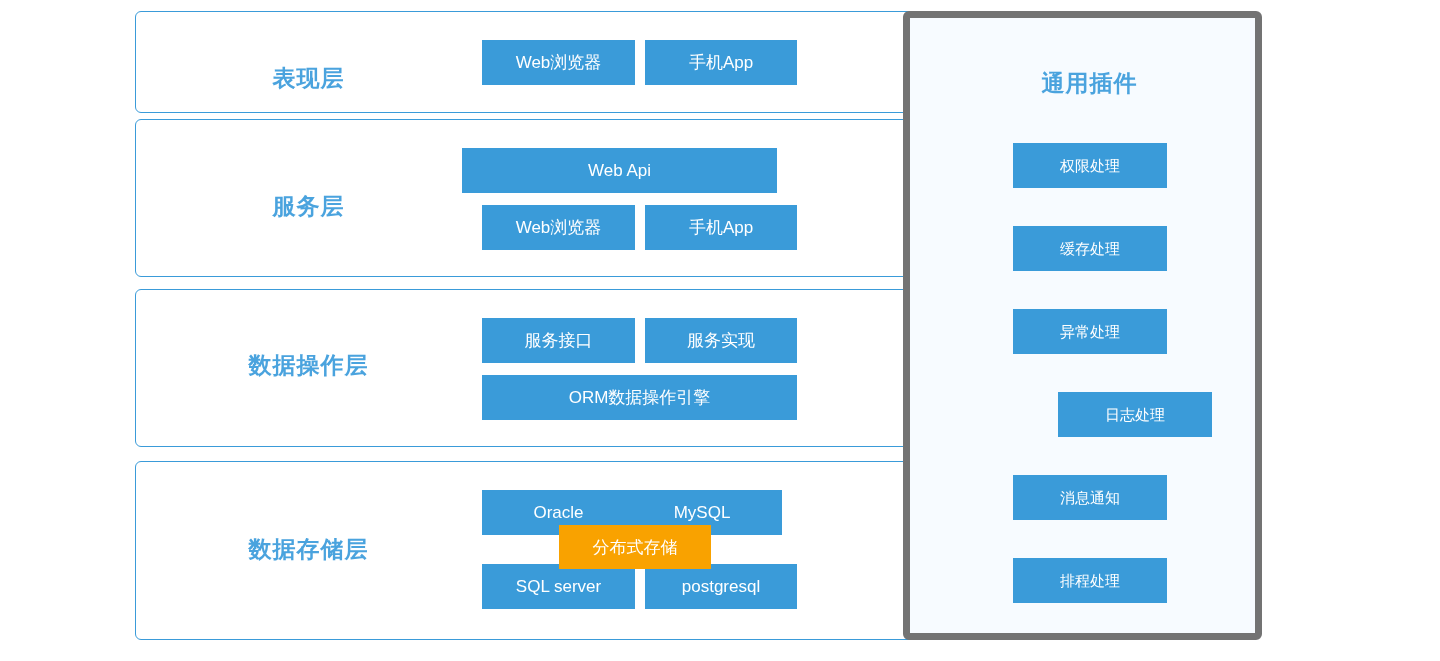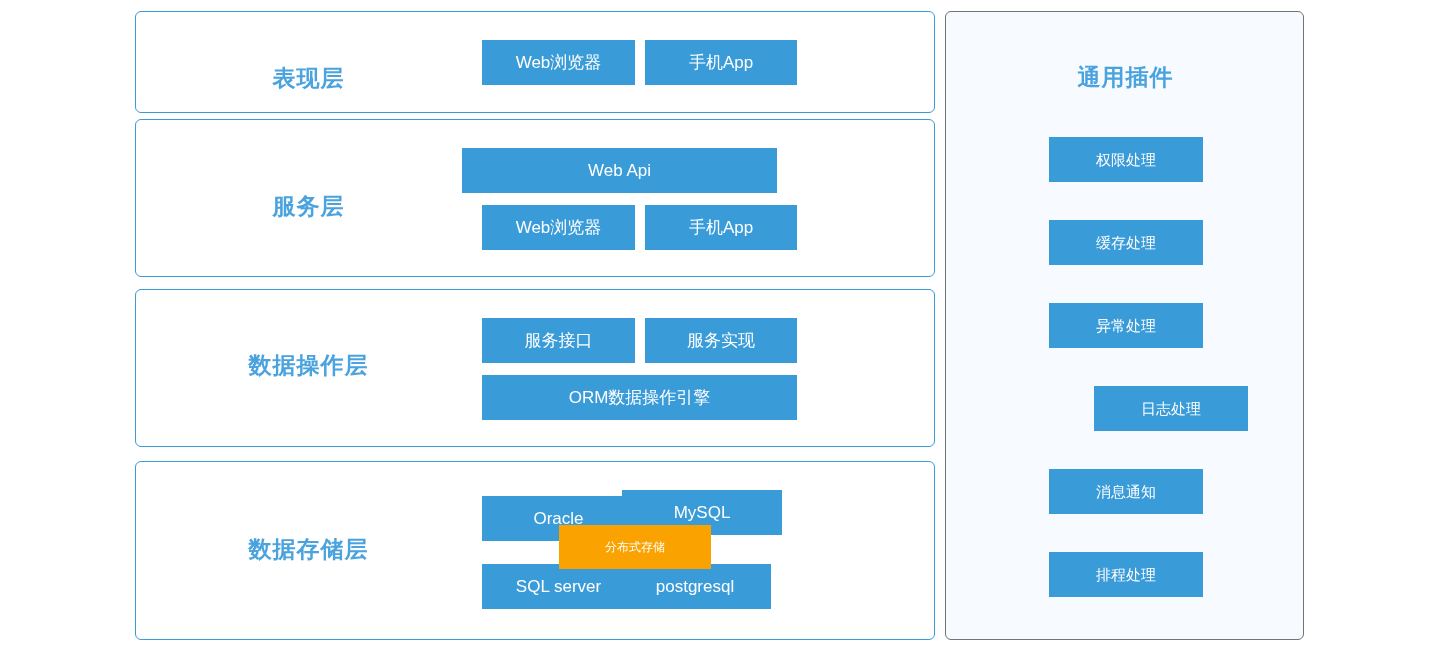--- a/index.html
+++ b/index.html
@@ -56,38 +56,38 @@
     white-space: nowrap;
     line-height: 1;
   }
 
   
   .node-orange {
     position: absolute;
     box-sizing: border-box;
     background: #f9a200;
     color: #ffffff;
-    font-size: 12px;
+    font-size: 17px;
     display: flex;
     align-items: center;
     justify-content: center;
     white-space: nowrap;
     z-index: 20;
     line-height: 1;
   }
 
   
   .plugin-panel {
     position: absolute;
     box-sizing: border-box;
-    left: 945px;
+    left: 903px;
     top: 11px;
     width: 359px;
     height: 629px;
-    border: 1px solid #737373;
+    border: 7px solid #737373;
     border-radius: 6px;
     background: #f7fbff;
   }
 
   .plugin-title {
     position: absolute;
     left: 0;
     top: 50px;
     width: 359px;
     text-align: center;
@@ -134,24 +134,24 @@
 
   <div class="layer-panel" style="left:135px; top:289px; width:800px; height:158px;">
     <div class="layer-title" style="top:60px;">数据操作层</div>
     <div class="node" style="left:346px; top:28px; width:153px; height:45px;">服务接口</div>
     <div class="node" style="left:509px; top:28px; width:152px; height:45px;text-align:center;">服务实现</div>
     <div class="node" style="left:346px; top:85px; width:315px; height:45px;">ORM数据操作引擎</div>
   </div>
 
   <div class="layer-panel" style="left:135px; top:461px; width:800px; height:179px;">
     <div class="layer-title" style="top:72px;">数据存储层</div>
-    <div class="node" style="left:346px; top:28px; width:153px; height:45px;margin-top:6px;">Oracle</div>
+    <div class="node" style="left:346px; top:28px; width:153px; height:45px;">Oracle</div>
     <div class="node" style="left:486px; top:28px; width:160px; height:45px;">MySQL</div>
     <div class="node" style="left:346px; top:102px; width:153px; height:45px;">SQL server</div>
-    <div class="node" style="left:483px; top:102px; width:152px; height:45px;">postgresql</div>
+    <div class="node" style="left:509px; top:102px; width:152px; height:45px;">postgresql</div>
     <div class="node-orange" style="left:423px; top:63px; width:152px; height:44px;">分布式存储</div>
   </div>
 
   <div class="plugin-panel">
     <div class="plugin-title">通用插件</div>
 
     <div class="plugin-node" style="top:125px;">权限处理</div>
     <div class="plugin-node" style="top:208px;">缓存处理</div>
     <div class="plugin-node" style="top:291px;">异常处理</div>
     <div class="plugin-node" style="top:374px;margin-left:45px;">日志处理</div>

